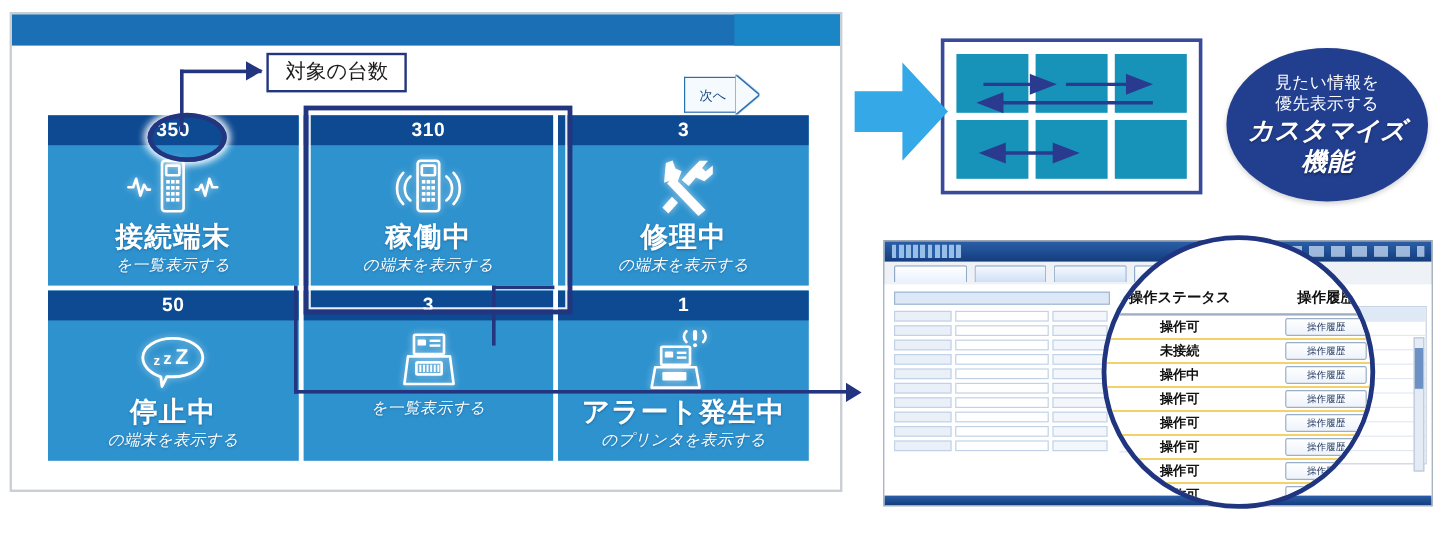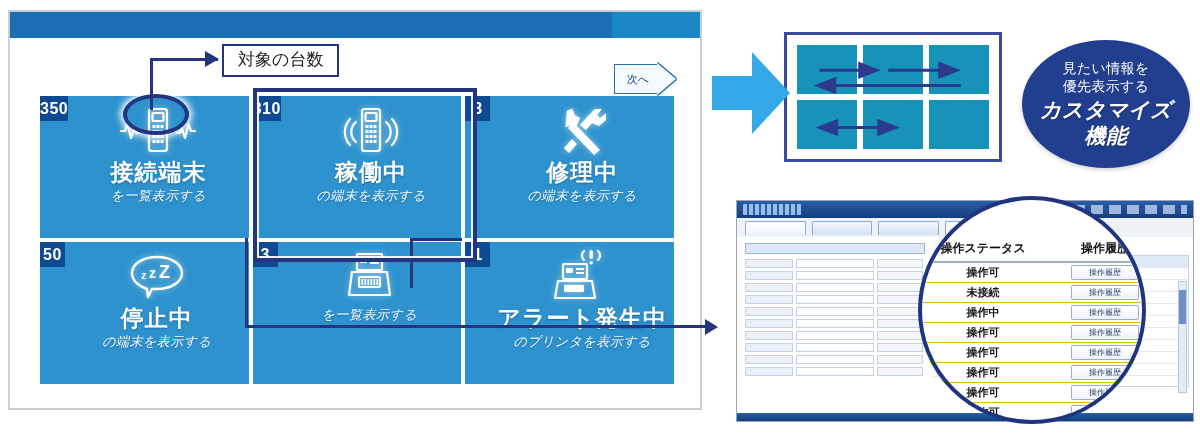--- a/index.html
+++ b/index.html
@@ -57,20 +57,21 @@
     box-shadow:0 0 6px 3px rgba(255,255,255,.95);
     z-index:38;
   }
 
   
   #next-button{
     position:absolute;right:24px;top:52px;
     width:62px;height:24px;
     z-index:30;
     cursor:pointer;
+    padding-left:44px;
   }
   #next-button .nb-body{
     position:absolute;left:0;top:0;width:44px;height:30px;
     background:#f4fafe;border:1px solid #2a6fb0;border-right:none;
     box-sizing:border-box;
   }
   #next-button .nb-tip{
     position:absolute;left:43px;top:-1px;width:0;height:0;
     border-top:16px solid transparent;border-bottom:16px solid transparent;
     border-left:19px solid #f4fafe;
@@ -84,21 +85,21 @@
 
   
   #tile-grid{
     position:absolute;left:30px;top:84px;
     width:634px;height:288px;
     display:grid;grid-template-columns:repeat(3,1fr);
     grid-template-rows:repeat(2,1fr);
     gap:4px;
   }
   .tile{
-    position:relative;display:flex;flex-direction:row;
+    position:relative;display:flex;flex-direction:column;
     background:#2e92ce;overflow:hidden;cursor:pointer;justify-content:flex-end;
   }
   .tile-count{
     height:25px;flex:0 0 25px;background:#0d4a92;color:#fff;
     display:flex;align-items:center;justify-content:center;
     font-size:16px;font-weight:bold;letter-spacing:.5px;
   }
   .tile-body{
     flex:1;display:flex;flex-direction:column;
     align-items:center;justify-content:flex-start;padding-top:6px;

